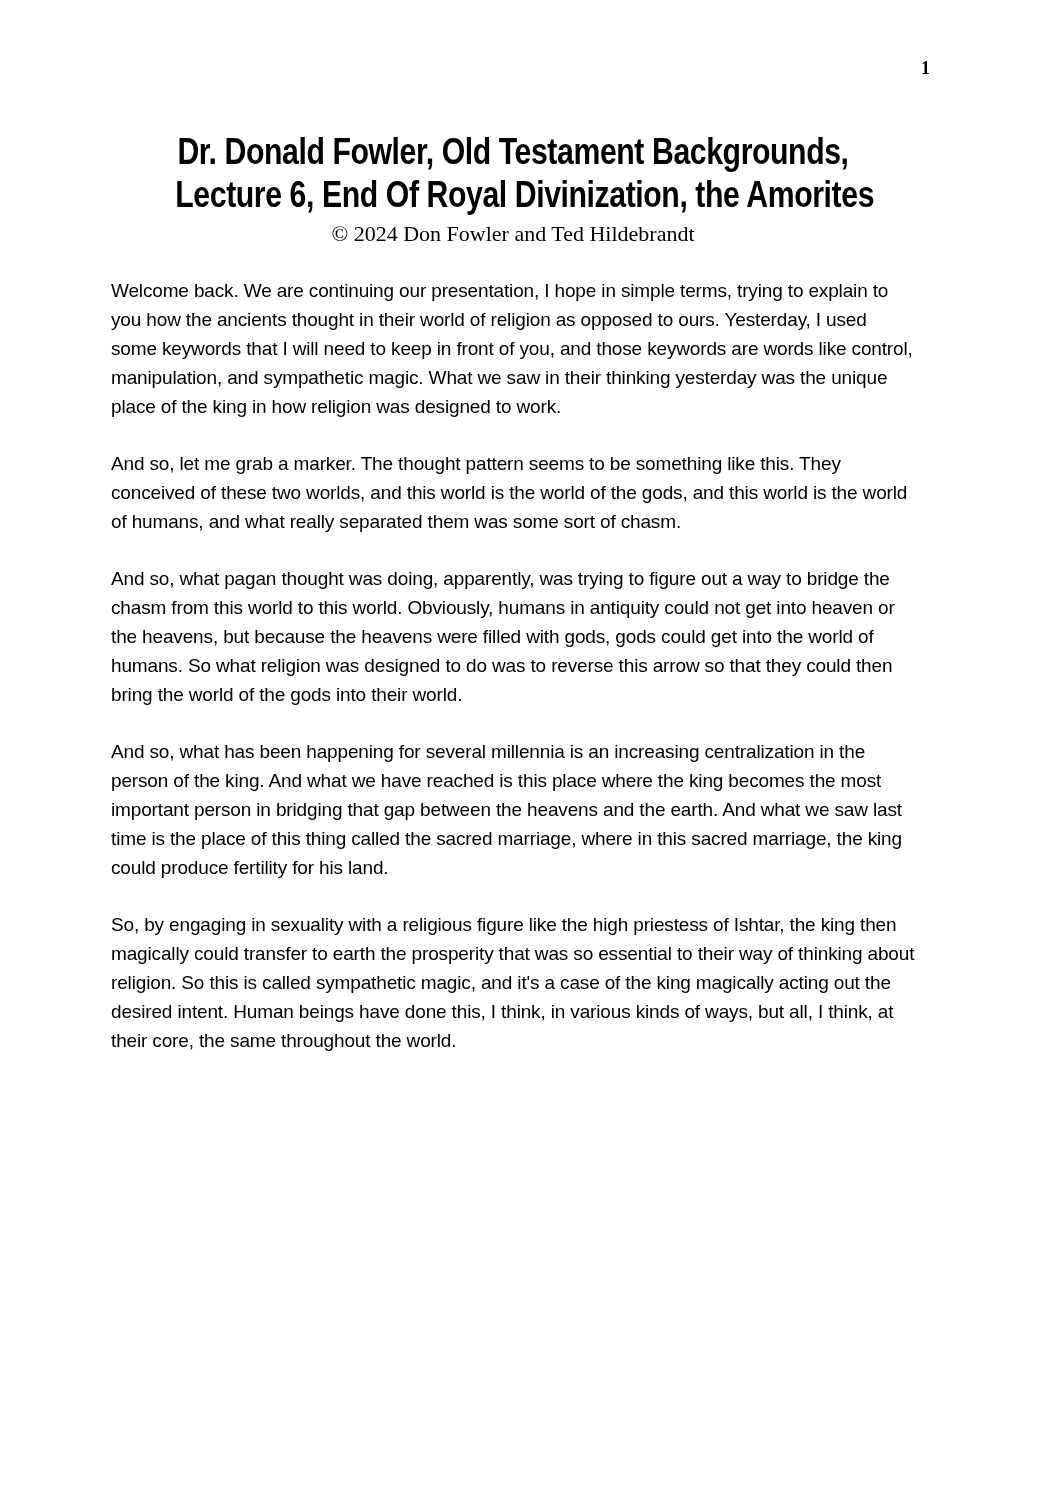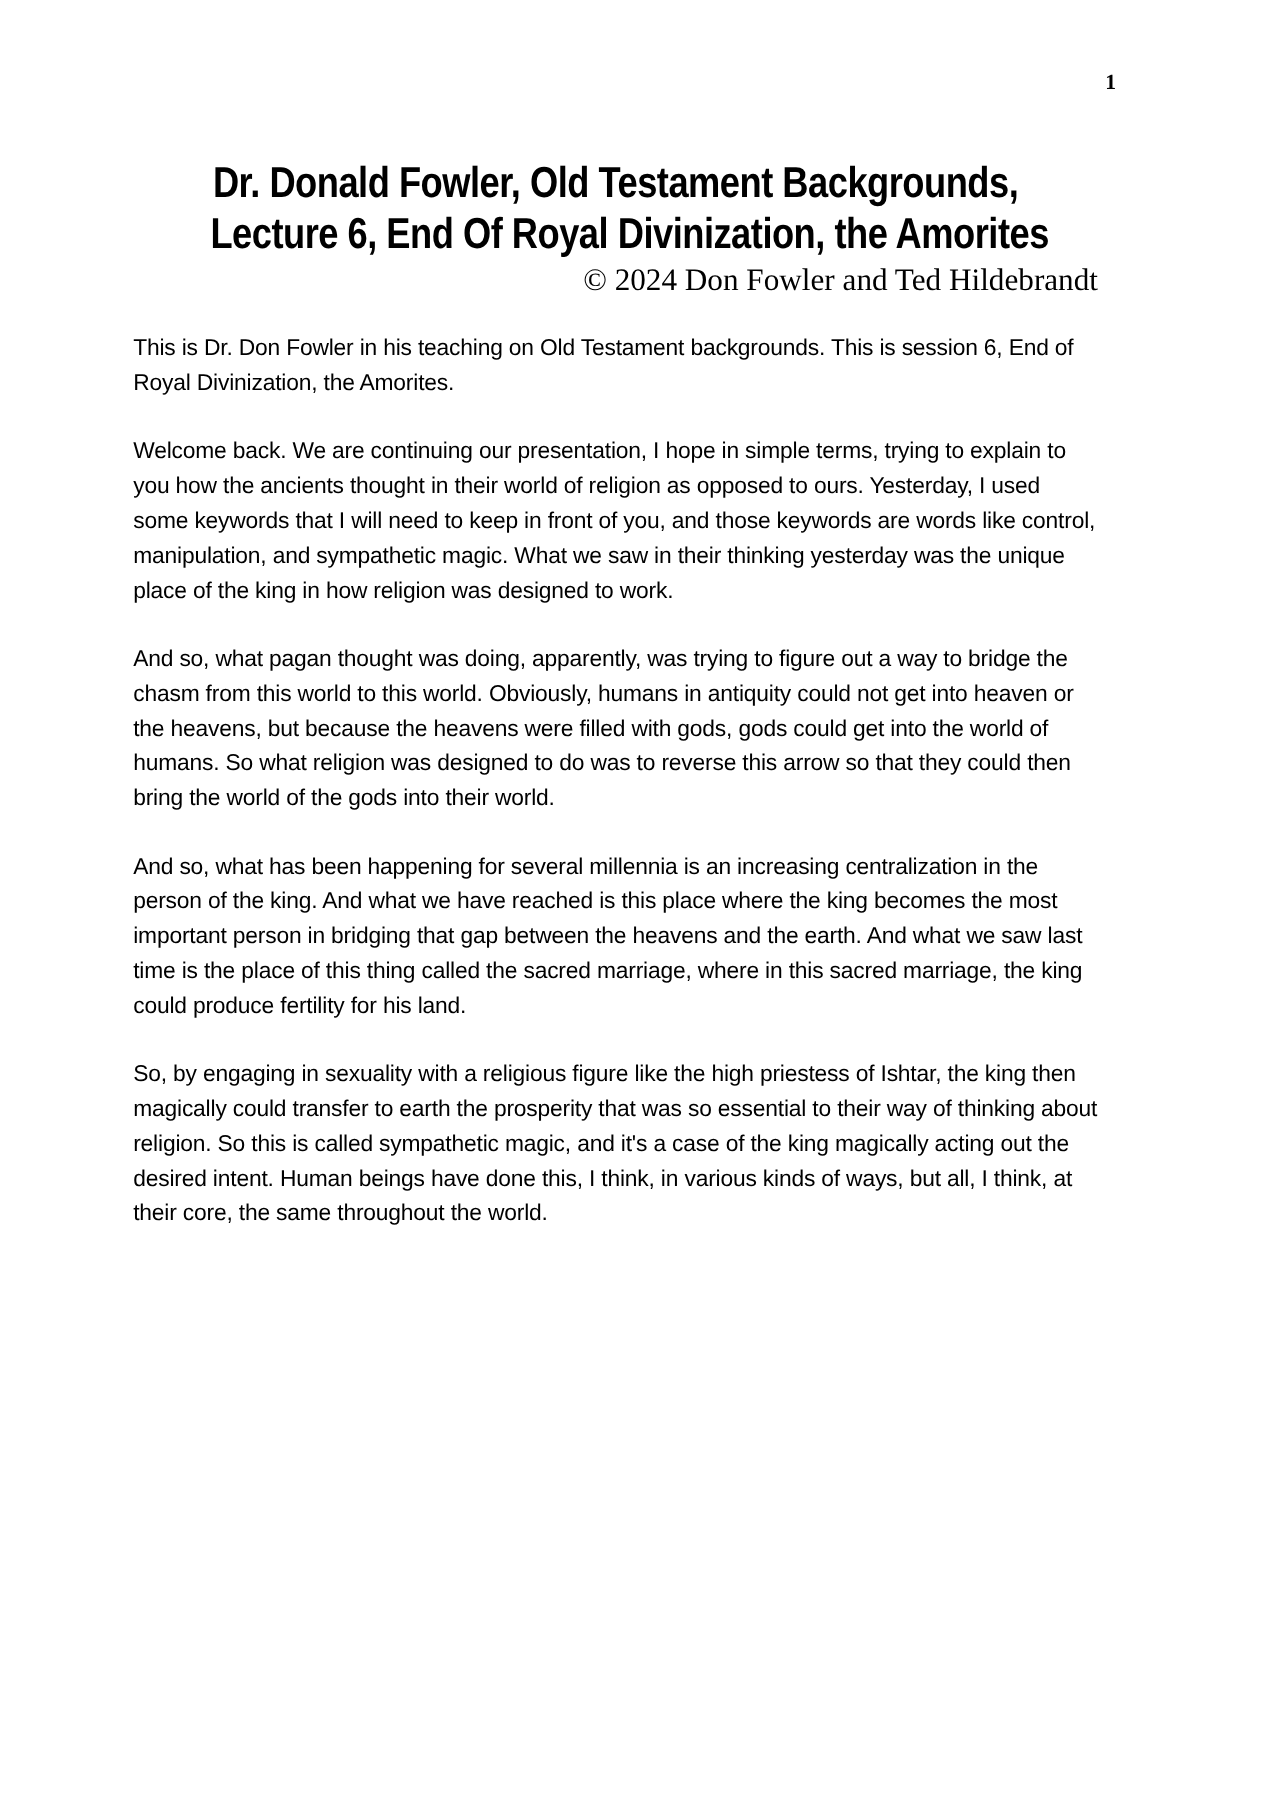--- a/index.html
+++ b/index.html
@@ -35,23 +35,23 @@
   .title-line {
     font-weight: bold;
     font-size: 36px;
     line-height: 43px;
     letter-spacing: -0.5px;
     transform: scaleX(0.84);
     transform-origin: 50% 50%;
     white-space: nowrap;
   }
   .copyright {
-    text-align: right;
+    text-align: center;
     font-family: "Liberation Serif", serif;
-    font-size: 26px;
+    font-size: 22px;
     line-height: 28px;
     margin-top: 4px;
   }
   .body-text {
     margin-top: 28px;
   }
   .para {
     font-size: 19px;
     line-height: 29px;
     letter-spacing: -0.15px;
@@ -71,21 +71,21 @@
 
   <div class="content">
 
     <div class="title-block">
       <div class="title-line">Dr. Donald Fowler, Old Testament Backgrounds,</div>
       <div class="title-line">Lecture 6, End Of Royal Divinization, the Amorites</div>
       <div class="copyright">© 2024 Don Fowler and Ted Hildebrandt</div>
     </div>
 
     <div class="body-text">
-      <p class="para">This is Dr. Don Fowler in his teaching on Old Testament backgrounds. This is session 6, End of Royal Divinization, the Amorites.</p>
       <p class="para">Welcome back. We are continuing our presentation, I hope in simple terms, trying to explain to you how the ancients thought in their world of religion as opposed to ours. Yesterday, I used some keywords that I will need to keep in front of you, and those keywords are words like control, manipulation, and sympathetic magic. What we saw in their thinking yesterday was the unique place of the king in how religion was designed to work.</p>
+      <p class="para">And so, let me grab a marker. The thought pattern seems to be something like this. They conceived of these two worlds, and this world is the world of the gods, and this world is the world of humans, and what really separated them was some sort of chasm.</p>
       <p class="para">And so, what pagan thought was doing, apparently, was trying to figure out a way to bridge the chasm from this world to this world. Obviously, humans in antiquity could not get into heaven or the heavens, but because the heavens were filled with gods, gods could get into the world of humans. So what religion was designed to do was to reverse this arrow so that they could then bring the world of the gods into their world.</p>
       <p class="para">And so, what has been happening for several millennia is an increasing centralization in the person of the king. And what we have reached is this place where the king becomes the most important person in bridging that gap between the heavens and the earth. And what we saw last time is the place of this thing called the sacred marriage, where in this sacred marriage, the king could produce fertility for his land.</p>
       <p class="para">So, by engaging in sexuality with a religious figure like the high priestess of Ishtar, the king then magically could transfer to earth the prosperity that was so essential to their way of thinking about religion. So this is called sympathetic magic, and it's a case of the king magically acting out the desired intent. Human beings have done this, I think, in various kinds of ways, but all, I think, at their core, the same throughout the world.</p>
     </div>
 
   </div>
 </div>
 
 </body></html>

